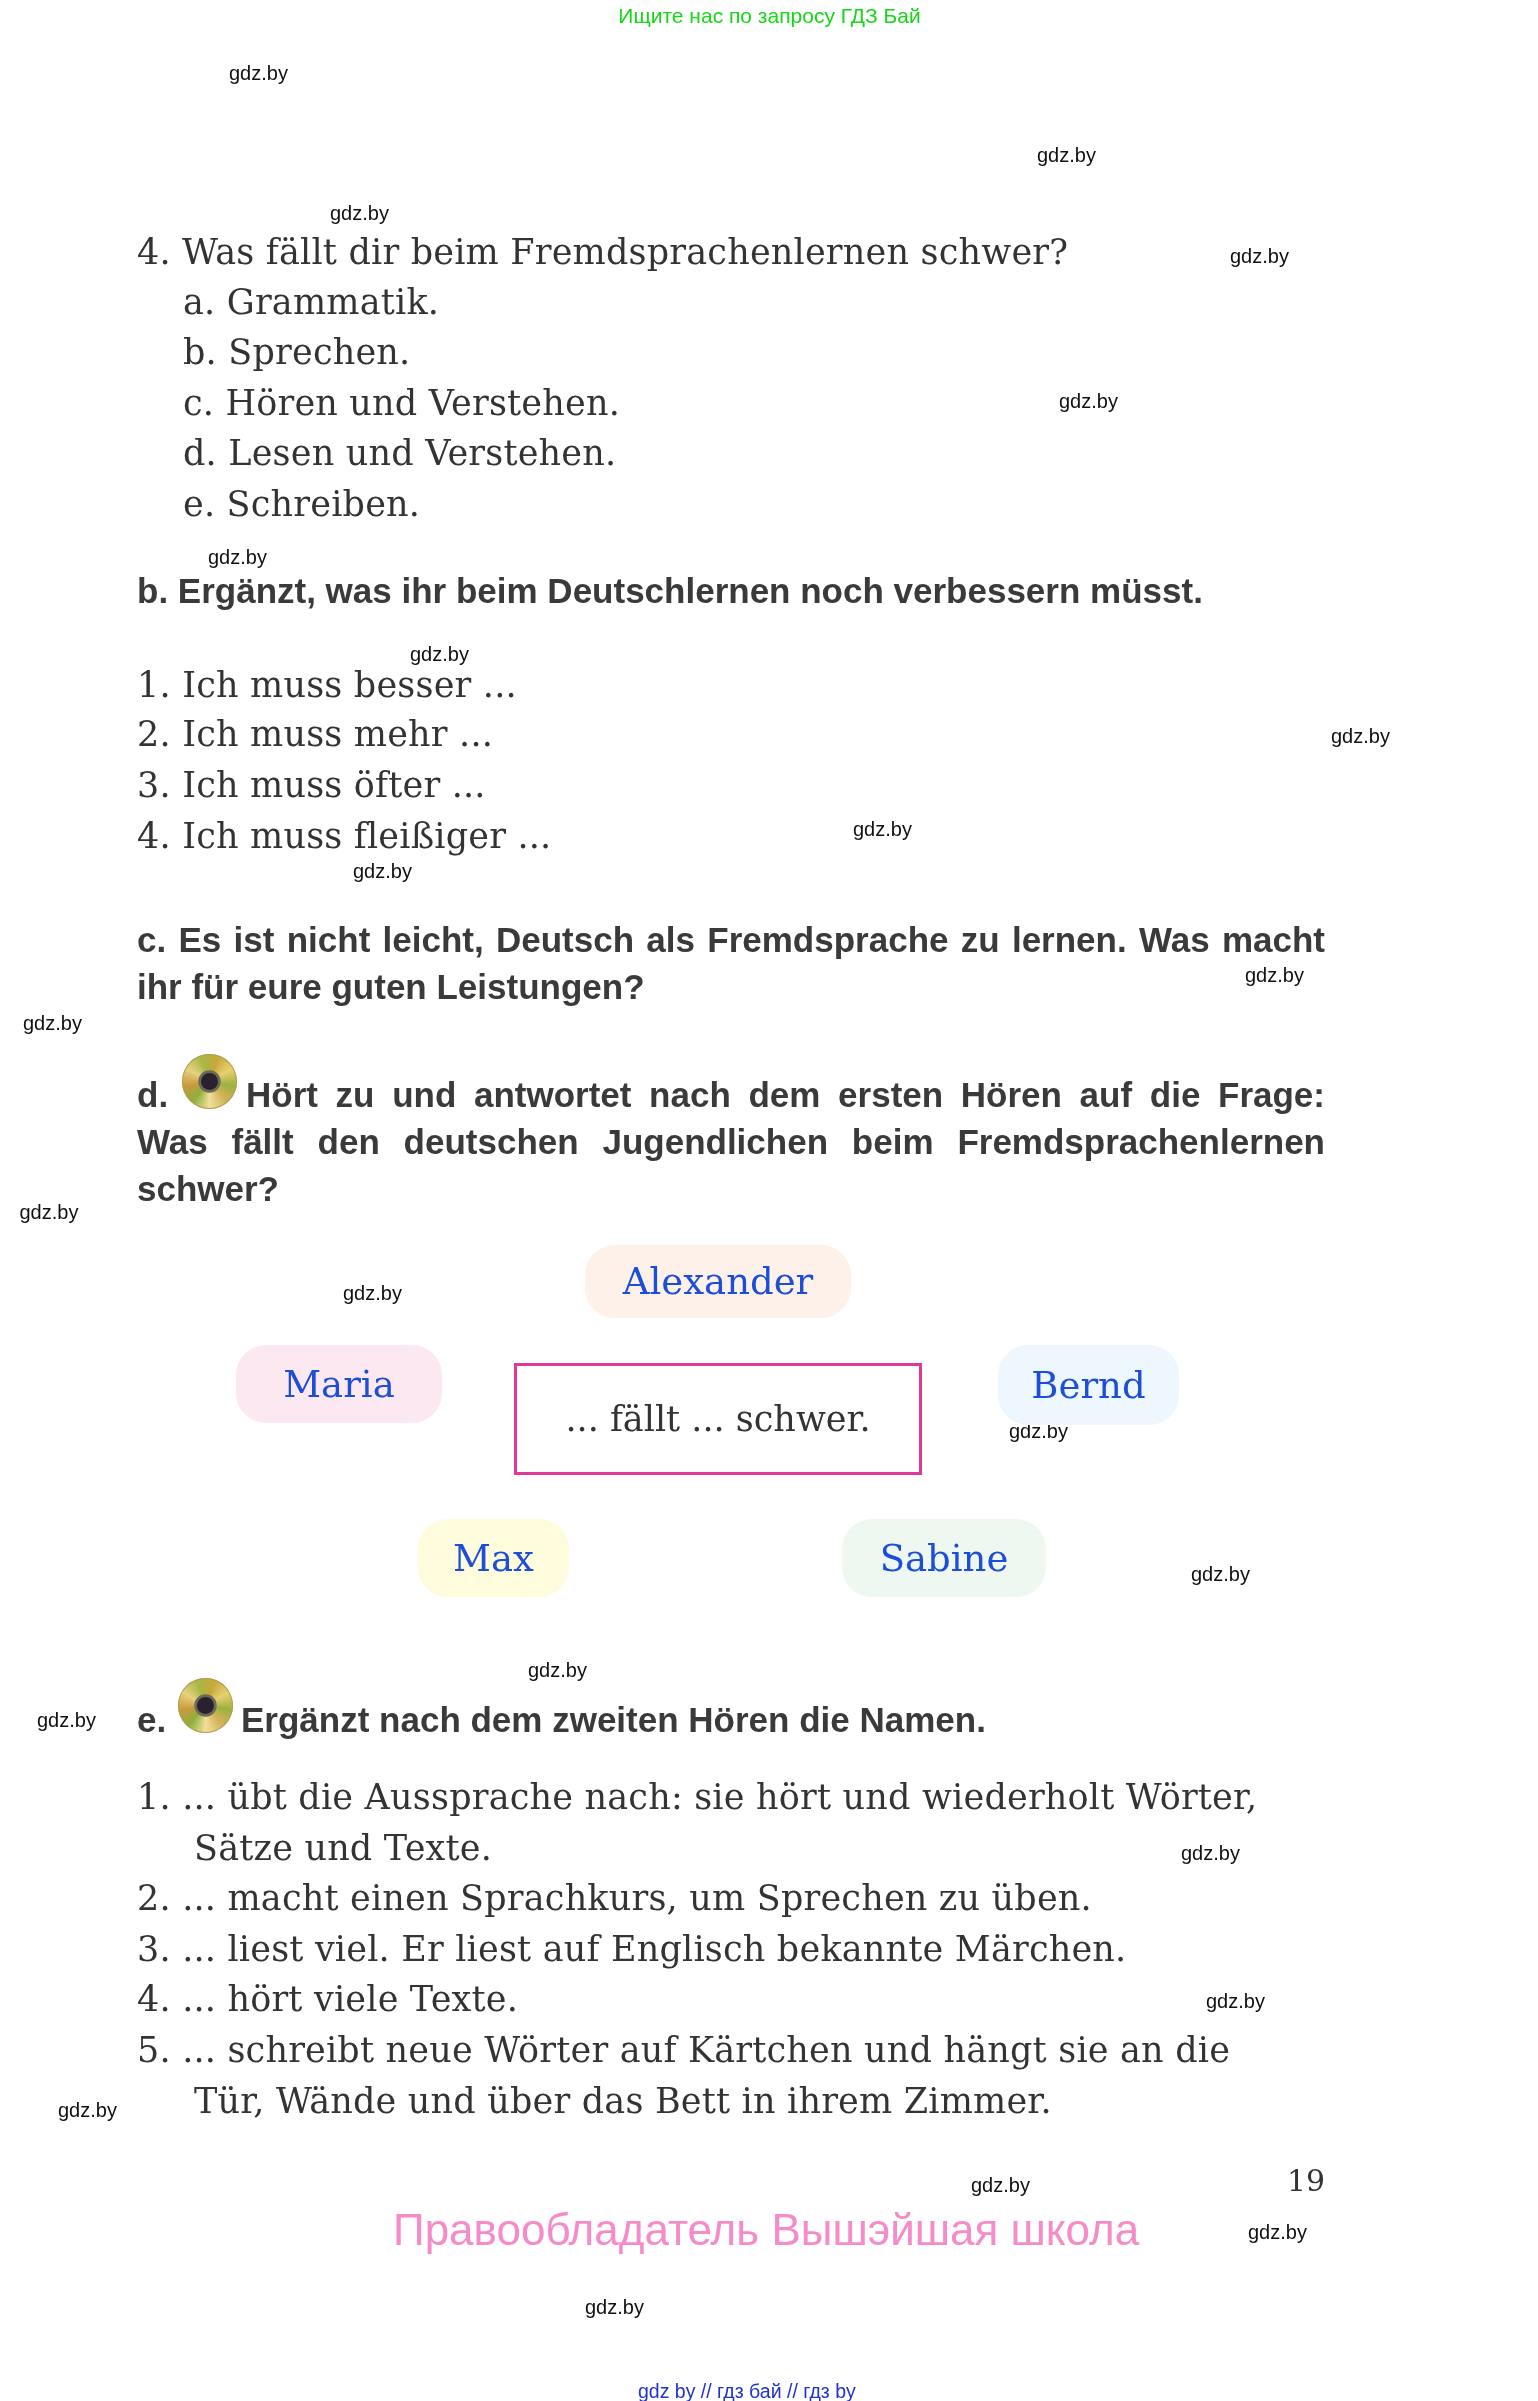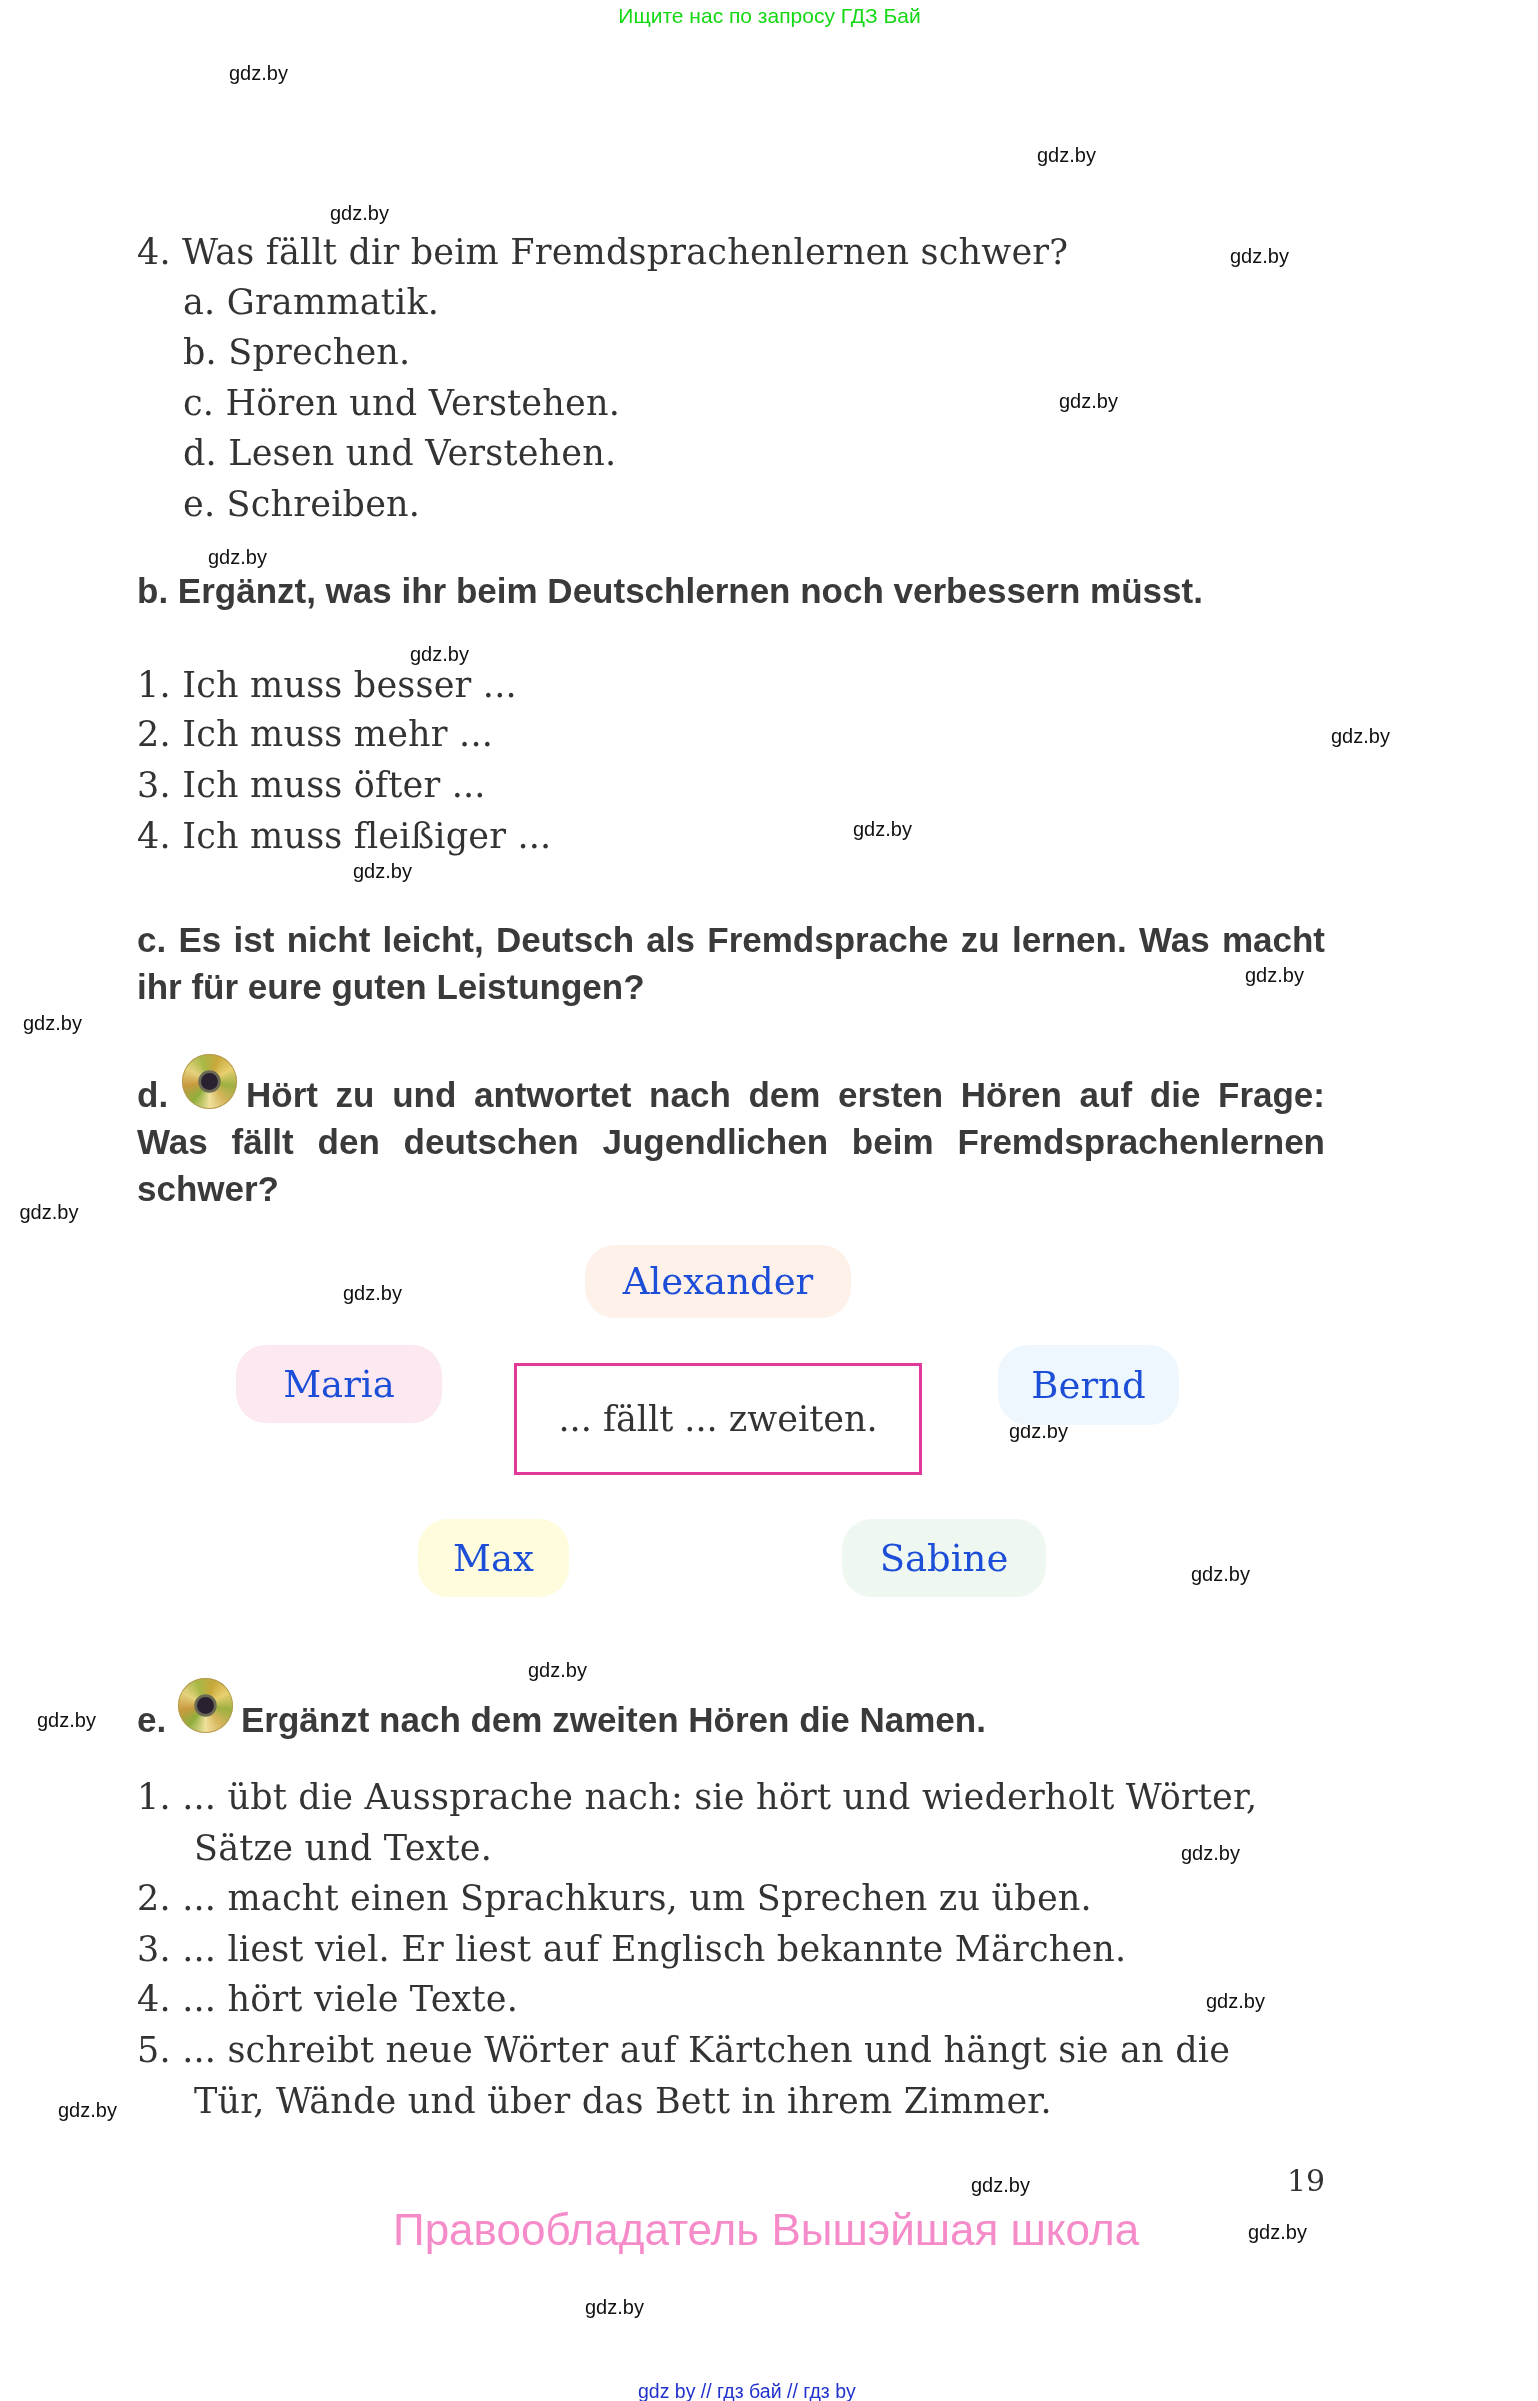--- a/index.html
+++ b/index.html
@@ -72,21 +72,21 @@
 <div class="abs bold" style="left:137px;top:1122px; width:1188px; text-align:justify; text-align-last:justify;">Was fällt den deutschen Jugendlichen beim Fremdsprachenlernen</div>
 <div class="abs bold" style="left:137px;top:1169px">schwer?</div>
 
 <div class="bubble" style="left:585px;top:1245px;width:266px;height:73px;background:#fdf1ea">
     <span>Alexander</span>
   </div>
 <div class="bubble" style="left:236px;top:1345px;width:206px;height:78px;background:#fce8f0">
     <span>Maria</span>
   </div>
 <div class="center-box" style="left:514px;top:1363px;width:408px;height:112px">
-    <span>... fällt ... zweiten.</span>
+    <span>... fällt ... schwer.</span>
   </div>
 <div class="bubble" style="left:998px;top:1345px;width:181px;height:80px;background:#eef7fe">
     <span>Bernd</span>
   </div>
 <div class="bubble" style="left:418px;top:1519px;width:151px;height:78px;background:#fefcdc">
     <span>Max</span>
   </div>
 <div class="bubble" style="left:842px;top:1519px;width:204px;height:78px;background:#eff8f0">
     <span>Sabine</span>
   </div>

